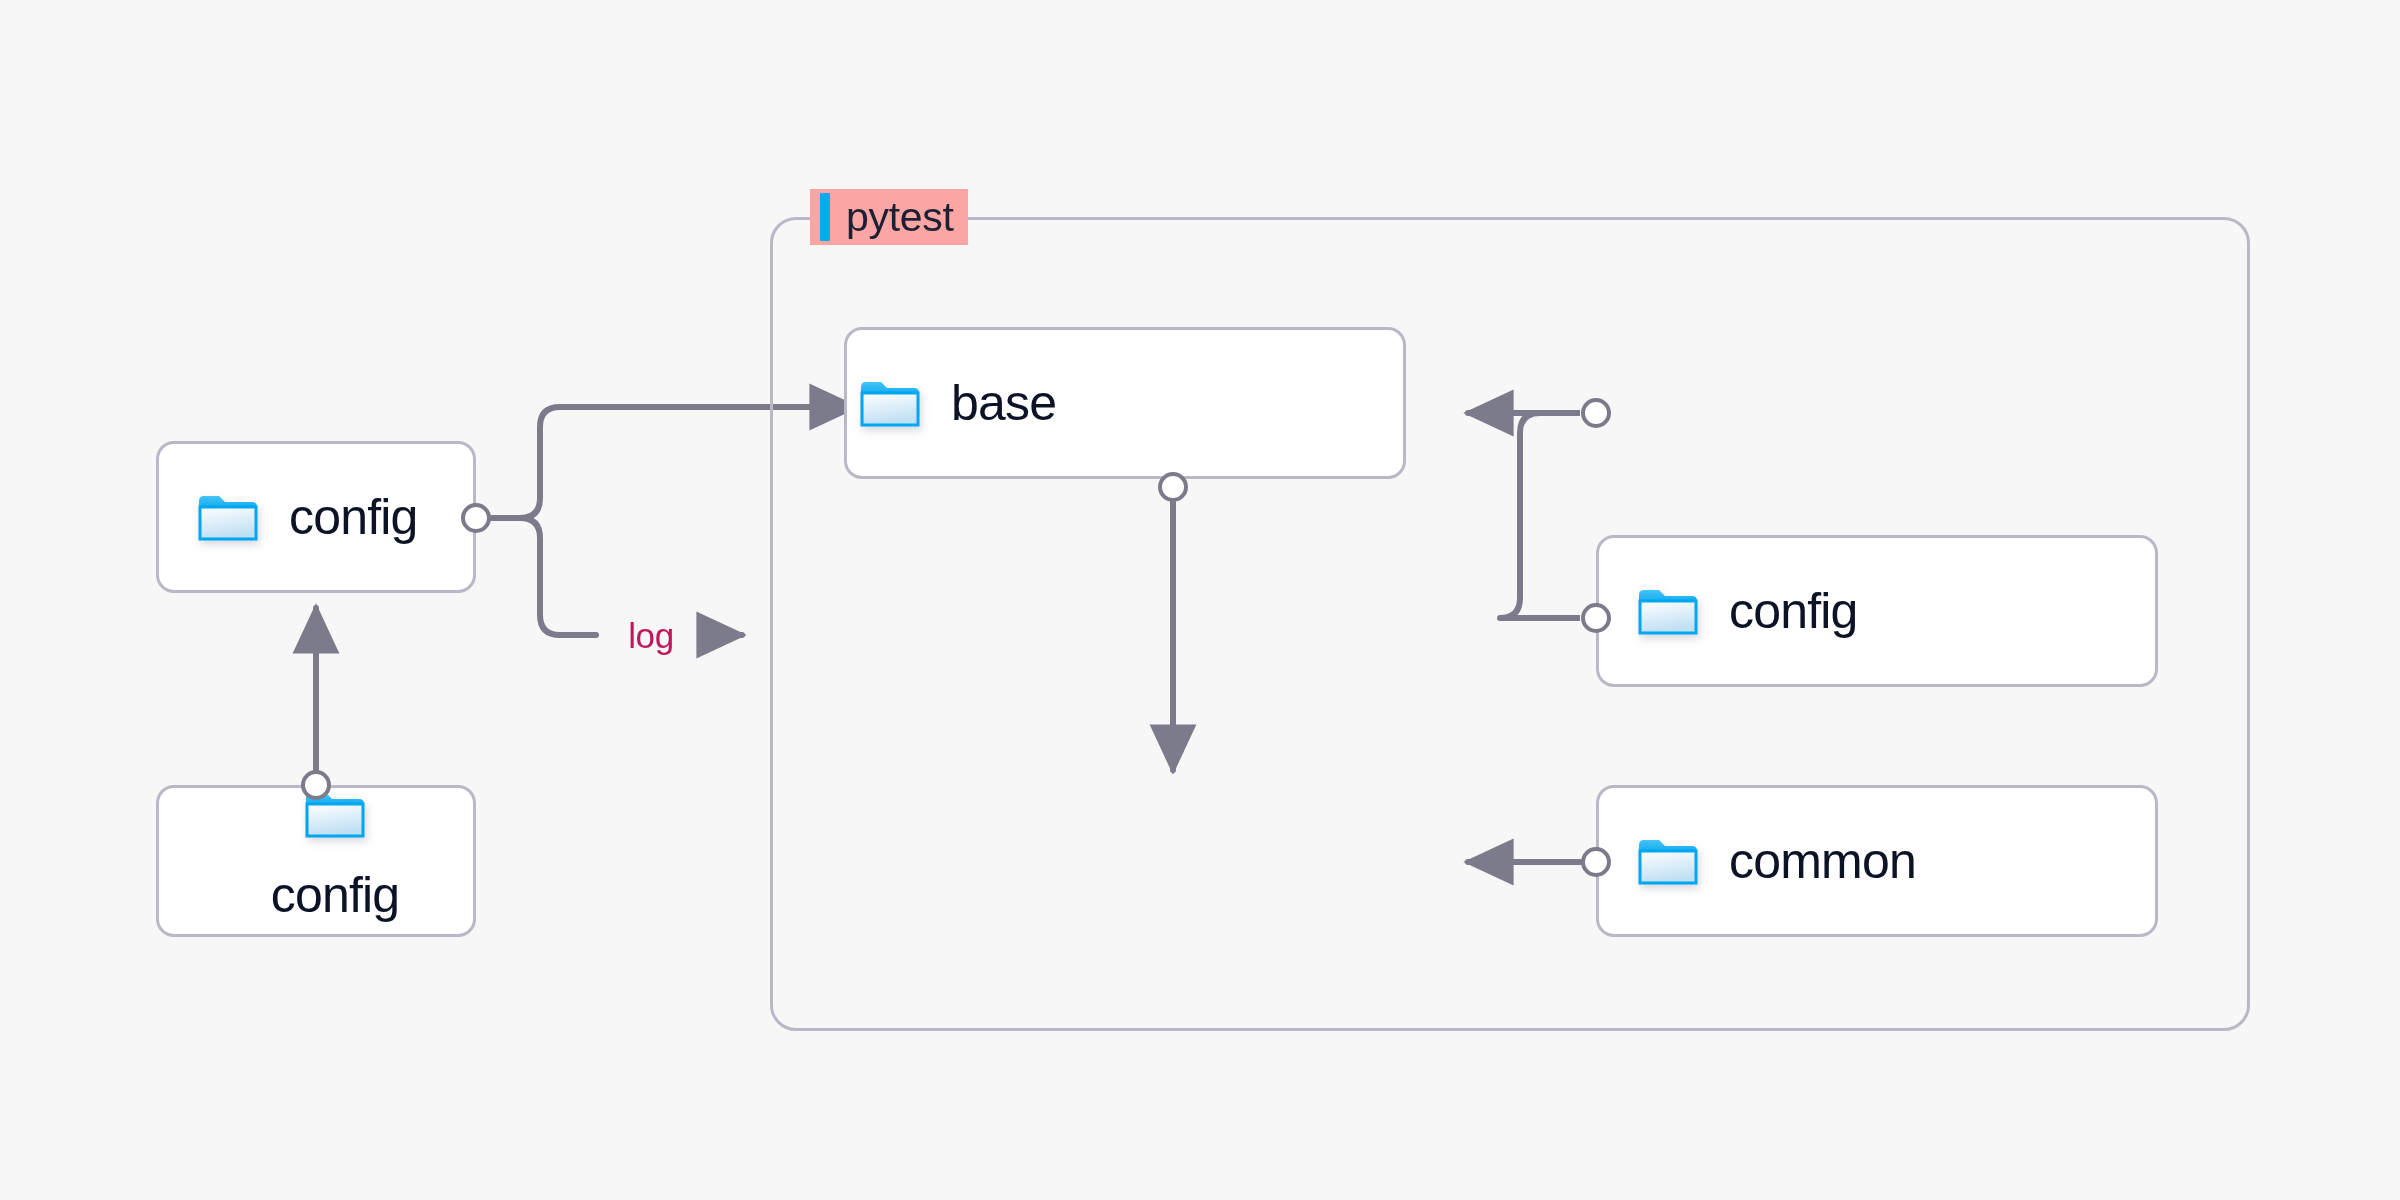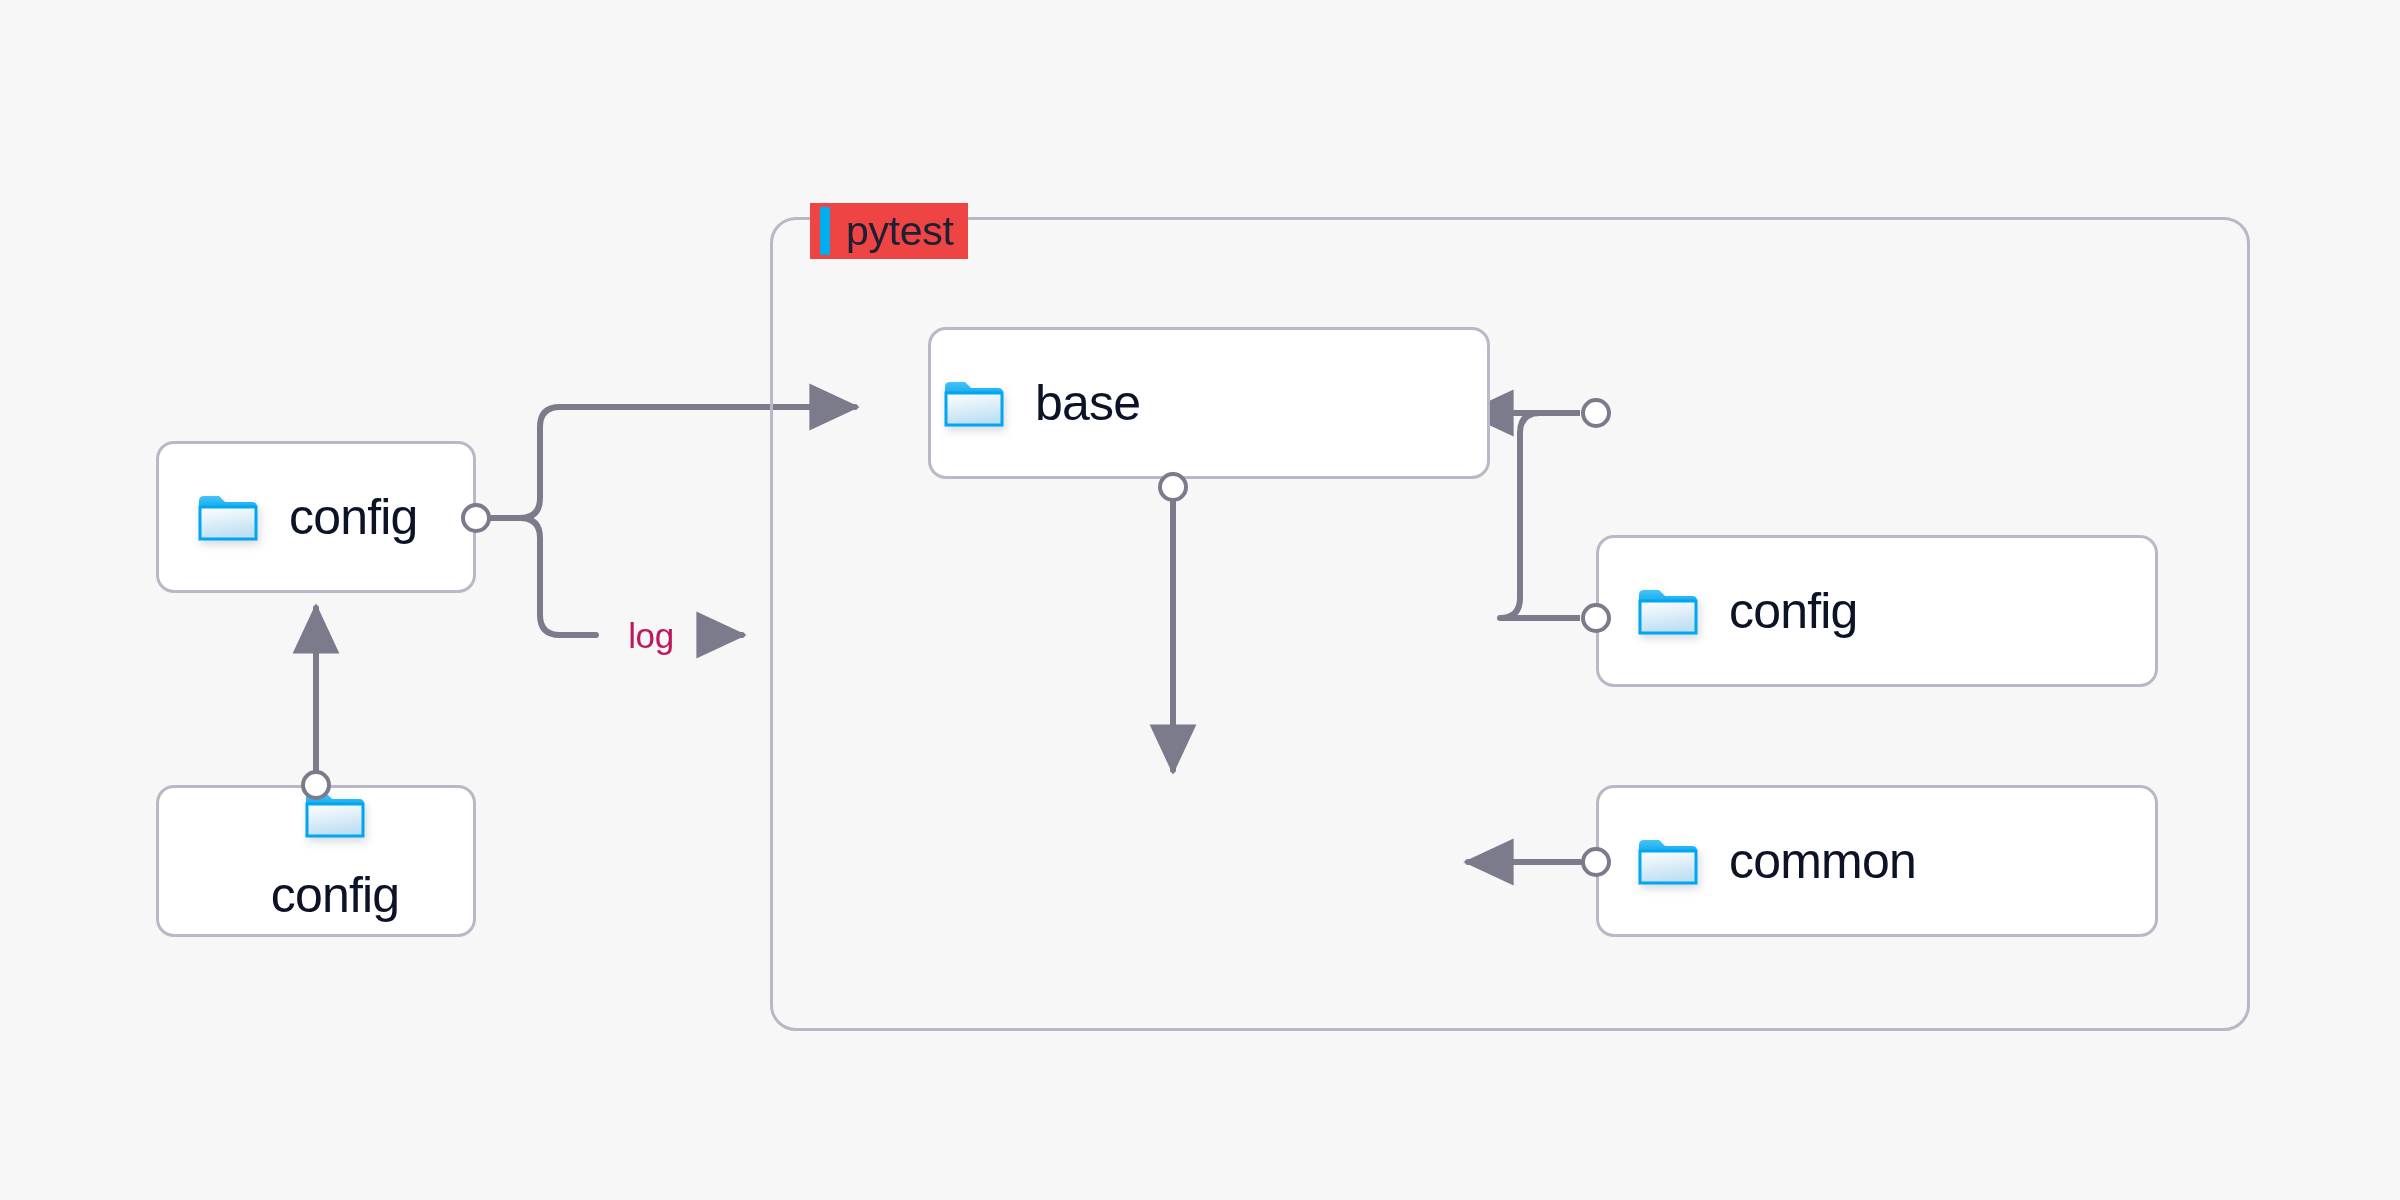--- a/index.html
+++ b/index.html
@@ -30,25 +30,24 @@
     border: 3px solid #b9b8c6;
     border-radius: 26px;
     background: transparent;
     box-sizing: border-box;
   }
   .group-label {
     position: absolute;
     display: flex;
     align-items: center;
     gap: 16px;
-    background: #ef4444;
+    background: #fca5a5;
     padding: 0 14px 0 10px;
     height: 56px;
     box-sizing: border-box;
-    margin-top: 14px;
   }
   .group-accent {
     width: 10px;
     height: 48px;
     background: #00aeef;
     border-radius: 1px;
     flex: 0 0 auto;
   }
   .group-label-text {
     font-size: 41px;
@@ -168,21 +167,21 @@
   <div class="node" style="left:156px; top:785px; width:320px; height:152px;flex-direction:column;">
     <span class="folder-icon">
       <svg viewBox="0 0 62 52" width="62" height="52">
         <path d="M2 10 Q2 5 7 5 L22 5 L28 11 L55 11 Q60 11 60 16 L60 19 L2 19 Z" fill="url(#folder-tab)"></path>
         <path d="M3 16 L59 16 L59 48 L3 48 Z" fill="url(#folder-body)" stroke="#00a6ef" stroke-width="3"></path>
       </svg>
     </span>
     <span class="node-label">config</span>
   </div>
 
-  <div class="node" style="left:928px; top:327px; width:562px; height:152px;padding-left:12px;">
+  <div class="node" style="left:844px; top:327px; width:562px; height:152px;padding-left:12px;">
     <span class="folder-icon">
       <svg viewBox="0 0 62 52" width="62" height="52">
         <path d="M2 10 Q2 5 7 5 L22 5 L28 11 L55 11 Q60 11 60 16 L60 19 L2 19 Z" fill="url(#folder-tab)"></path>
         <path d="M3 16 L59 16 L59 48 L3 48 Z" fill="url(#folder-body)" stroke="#00a6ef" stroke-width="3"></path>
       </svg>
     </span>
     <span class="node-label">base</span>
   </div>
 
 

